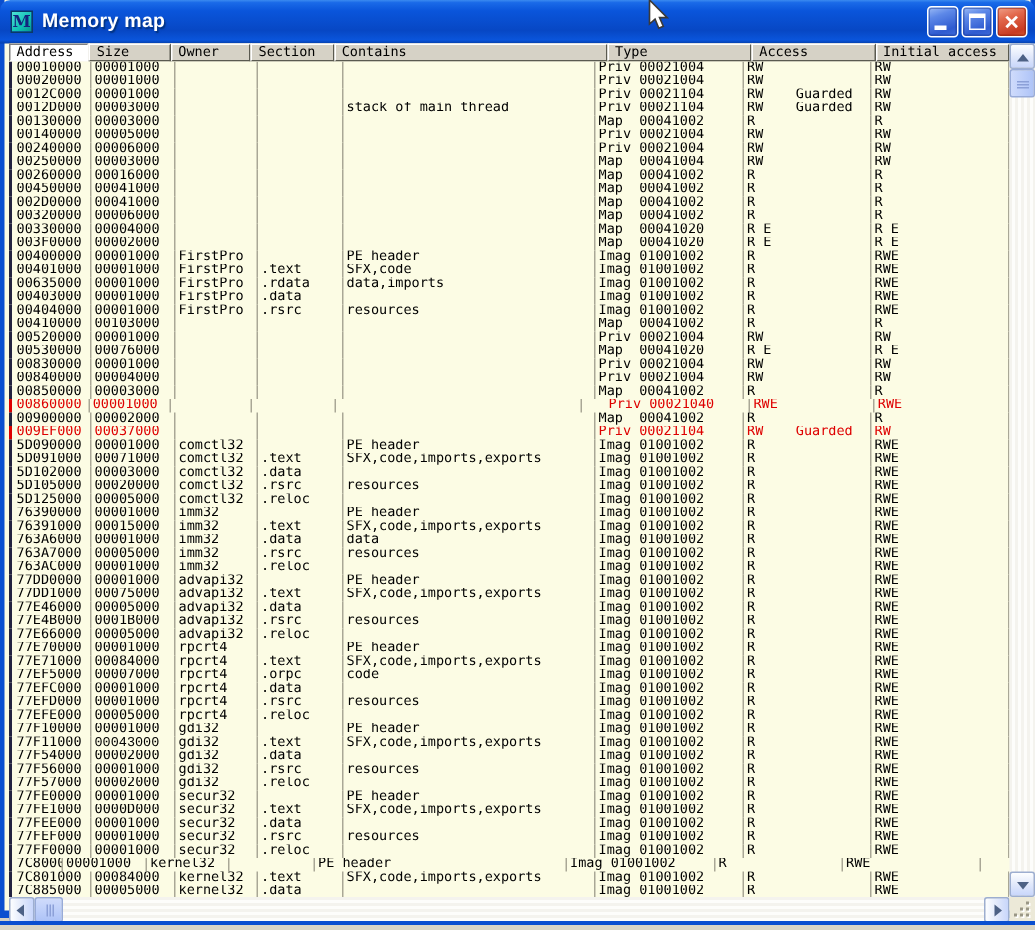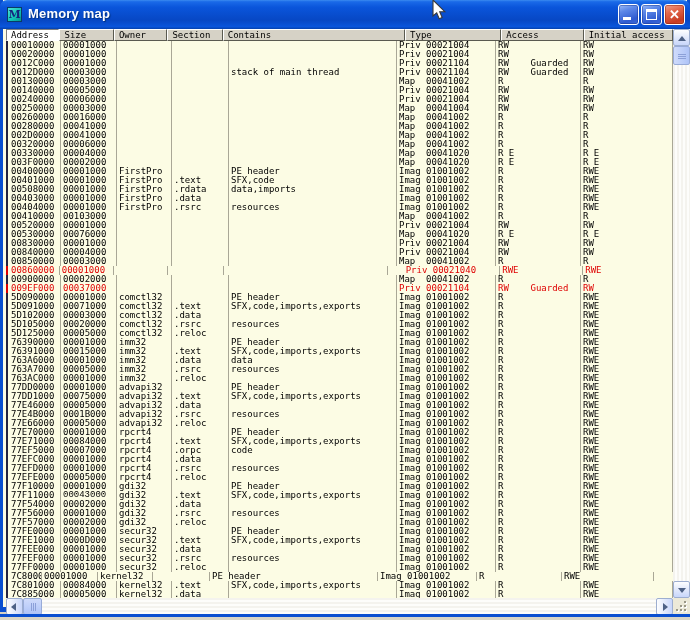--- a/index.html
+++ b/index.html
@@ -249,21 +249,21 @@
         <div class="cell c0" style="width: 55px;">00260000</div>
         <div class="cell c1" style="width: 56px;">00016000</div>
         <div class="cell c2" style="width: 55px;"></div>
         <div class="cell c3" style="width: 57px;"></div>
         <div class="cell c4" style="width: 168px;"></div>
         <div class="cell c5" style="width: 99px;">Map  00041002</div>
         <div class="cell c6" style="width: 85px;">R</div>
         <div class="cell c7" style="width: 92px;">R</div>
       </div>
       <div class="row">
-        <div class="cell c0" style="width: 55px;">00280000</div>
+        <div class="cell c0" style="width: 55px;">00450000</div>
         <div class="cell c1" style="width: 56px;">00041000</div>
         <div class="cell c2" style="width: 55px;"></div>
         <div class="cell c3" style="width: 57px;"></div>
         <div class="cell c4" style="width: 168px;"></div>
         <div class="cell c5" style="width: 99px;">Map  00041002</div>
         <div class="cell c6" style="width: 85px;">R</div>
         <div class="cell c7" style="width: 92px;">R</div>
       </div>
       <div class="row">
         <div class="cell c0" style="width: 55px;">002D0000</div>
@@ -319,21 +319,21 @@
         <div class="cell c0" style="width: 55px;">00401000</div>
         <div class="cell c1" style="width: 56px;">00001000</div>
         <div class="cell c2" style="width: 55px;">FirstPro</div>
         <div class="cell c3" style="width: 57px;">.text</div>
         <div class="cell c4" style="width: 168px;">SFX,code</div>
         <div class="cell c5" style="width: 99px;">Imag 01001002</div>
         <div class="cell c6" style="width: 85px;">R</div>
         <div class="cell c7" style="width: 92px;">RWE</div>
       </div>
       <div class="row">
-        <div class="cell c0" style="width: 55px;">00508000</div>
+        <div class="cell c0" style="width: 55px;">00635000</div>
         <div class="cell c1" style="width: 56px;">00001000</div>
         <div class="cell c2" style="width: 55px;">FirstPro</div>
         <div class="cell c3" style="width: 57px;">.rdata</div>
         <div class="cell c4" style="width: 168px;">data,imports</div>
         <div class="cell c5" style="width: 99px;">Imag 01001002</div>
         <div class="cell c6" style="width: 85px;">R</div>
         <div class="cell c7" style="width: 92px;">RWE</div>
       </div>
       <div class="row">
         <div class="cell c0" style="width: 55px;">00403000</div>

